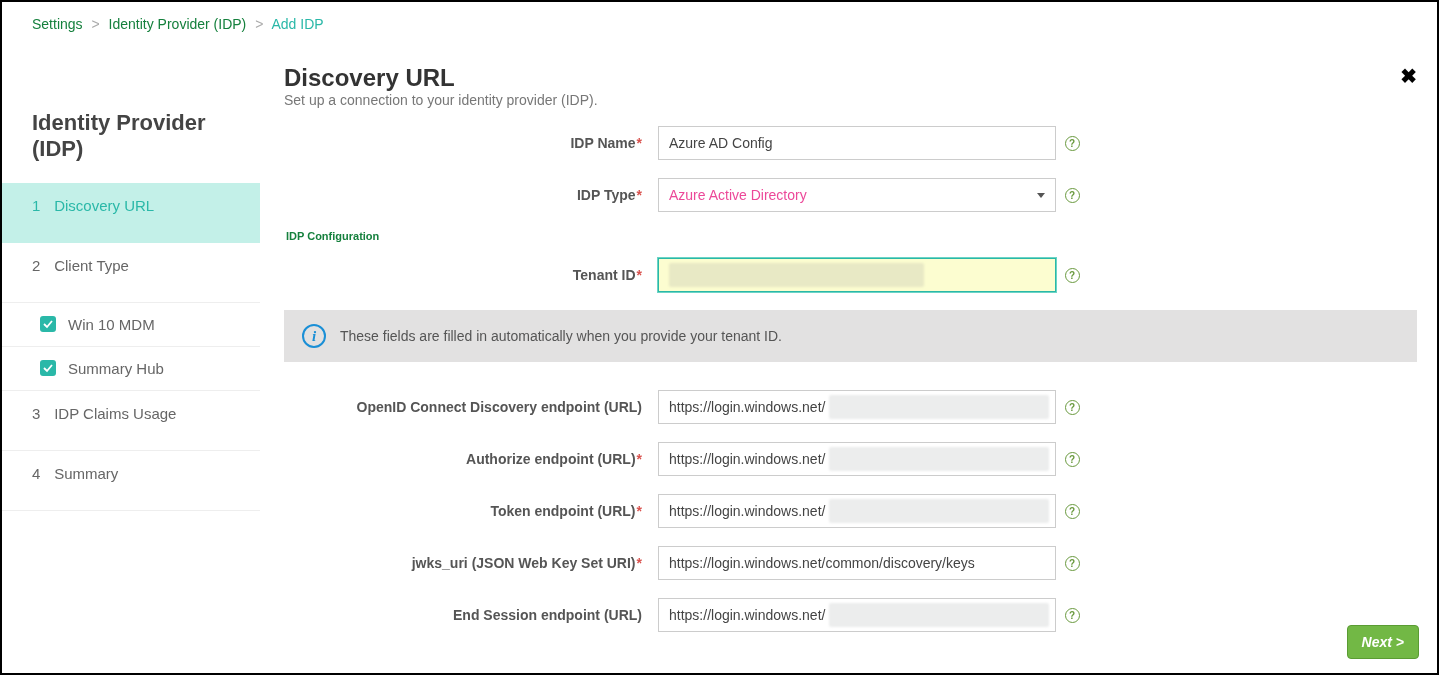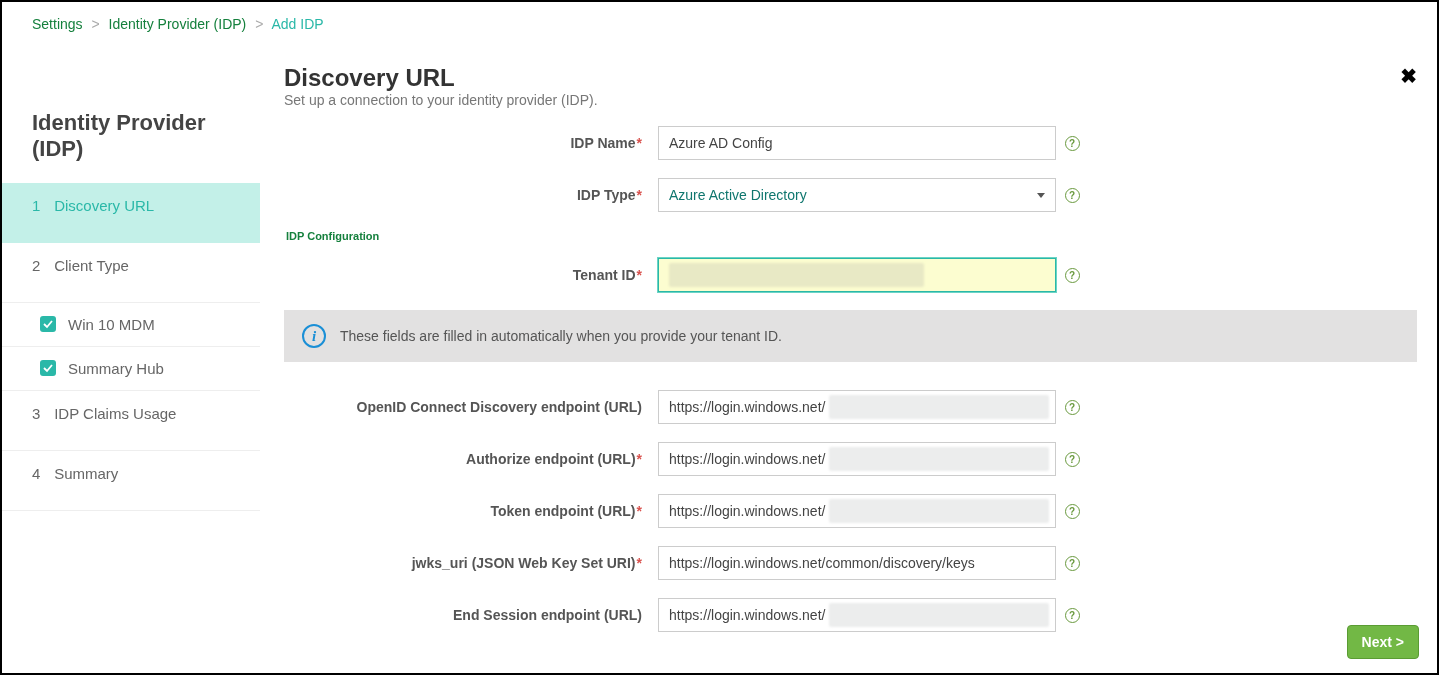--- a/index.html
+++ b/index.html
@@ -33,32 +33,32 @@
 .req { color: #d9534f; margin-left: 1px; }
 .form-field { width: 398px; }
 .form-help { width: 32px; display: flex; align-items: center; justify-content: center; }
 
 .input { width: 100%; height: 34px; border: 1px solid #ccc; padding: 0 10px; font-size: 14px; color: #444; background: #fff; }
 .input.highlight { background: #fcfdd0; border: 1px solid #2ab8a8; outline: 1px solid #6cd4c4; }
 .input-wrap-filled { position: relative; width: 100%; height: 34px; border: 1px solid #ccc; background: #fff; display: flex; align-items: center; padding: 16px 10px; font-size: 14px; color: #444; }
 .blur-bar { position: absolute; top: 4px; bottom: 4px; background: #eceded; border-radius: 2px; filter: blur(1px); }
 .highlight .blur-bar { background: #e8e9c5; }
 
-.select { width: 100%; height: 34px; border: 1px solid #ccc; padding: 16px 10px; font-size: 14px; color: #0f766e; background: #fff; display: flex; align-items: center; justify-content: space-between; cursor: pointer; }
+.select { width: 100%; height: 34px; border: 1px solid #ccc; padding: 16px 10px; font-size: 14px; color: #ec4899; background: #fff; display: flex; align-items: center; justify-content: space-between; cursor: pointer; }
 .caret { width: 0; height: 0; border-left: 4px solid transparent; border-right: 4px solid transparent; border-top: 5px solid #555; }
 
 .section-subtitle { font-size: 11px; font-weight: 700; color: #15803d; margin: 8px 0 16px 2px; }
 
 .info-banner { background: #e2e1e1; padding: 14px 18px; display: flex; align-items: center; margin-bottom: 28px; font-size: 14px; color: #555; }
 .info-icon { width: 24px; height: 24px; border: 2px solid #1a8fd6; border-radius: 50%; display: inline-flex; align-items: center; justify-content: center; color: #1a8fd6; font-weight: 700; font-family: Georgia, serif; font-style: italic; margin-right: 14px; flex-shrink: 0; font-size: 15px; }
 
 .help-q { width: 15px; height: 15px; border: 1.3px solid #6a9a3f; border-radius: 50%; display: inline-flex; align-items: center; justify-content: center; color: #6a9a3f; font-size: 10px; font-weight: 600; cursor: pointer; }
 
 .footer { position: absolute; bottom: 14px; right: 18px; }
-.btn-next { background: #72b845; color: #fff; border: 1px solid #5a9c33; padding: 8px 14px; font-size: 14px; font-weight: 600; border-radius: 4px; cursor: pointer; }
+.btn-next { background: #72b845; color: #fff; border: 1px solid #5a9c33; padding: 8px 14px; font-size: 14px; font-weight: 600; border-radius: 4px; cursor: pointer; font-style: italic; }
 </style>
 </head>
 <body>
 
 <div class="breadcrumb">
   <span>Settings</span>
   <span class="sep">&gt;</span>
   <span>Identity Provider (IDP)</span>
   <span class="sep">&gt;</span>
   <span class="active">Add IDP</span>

